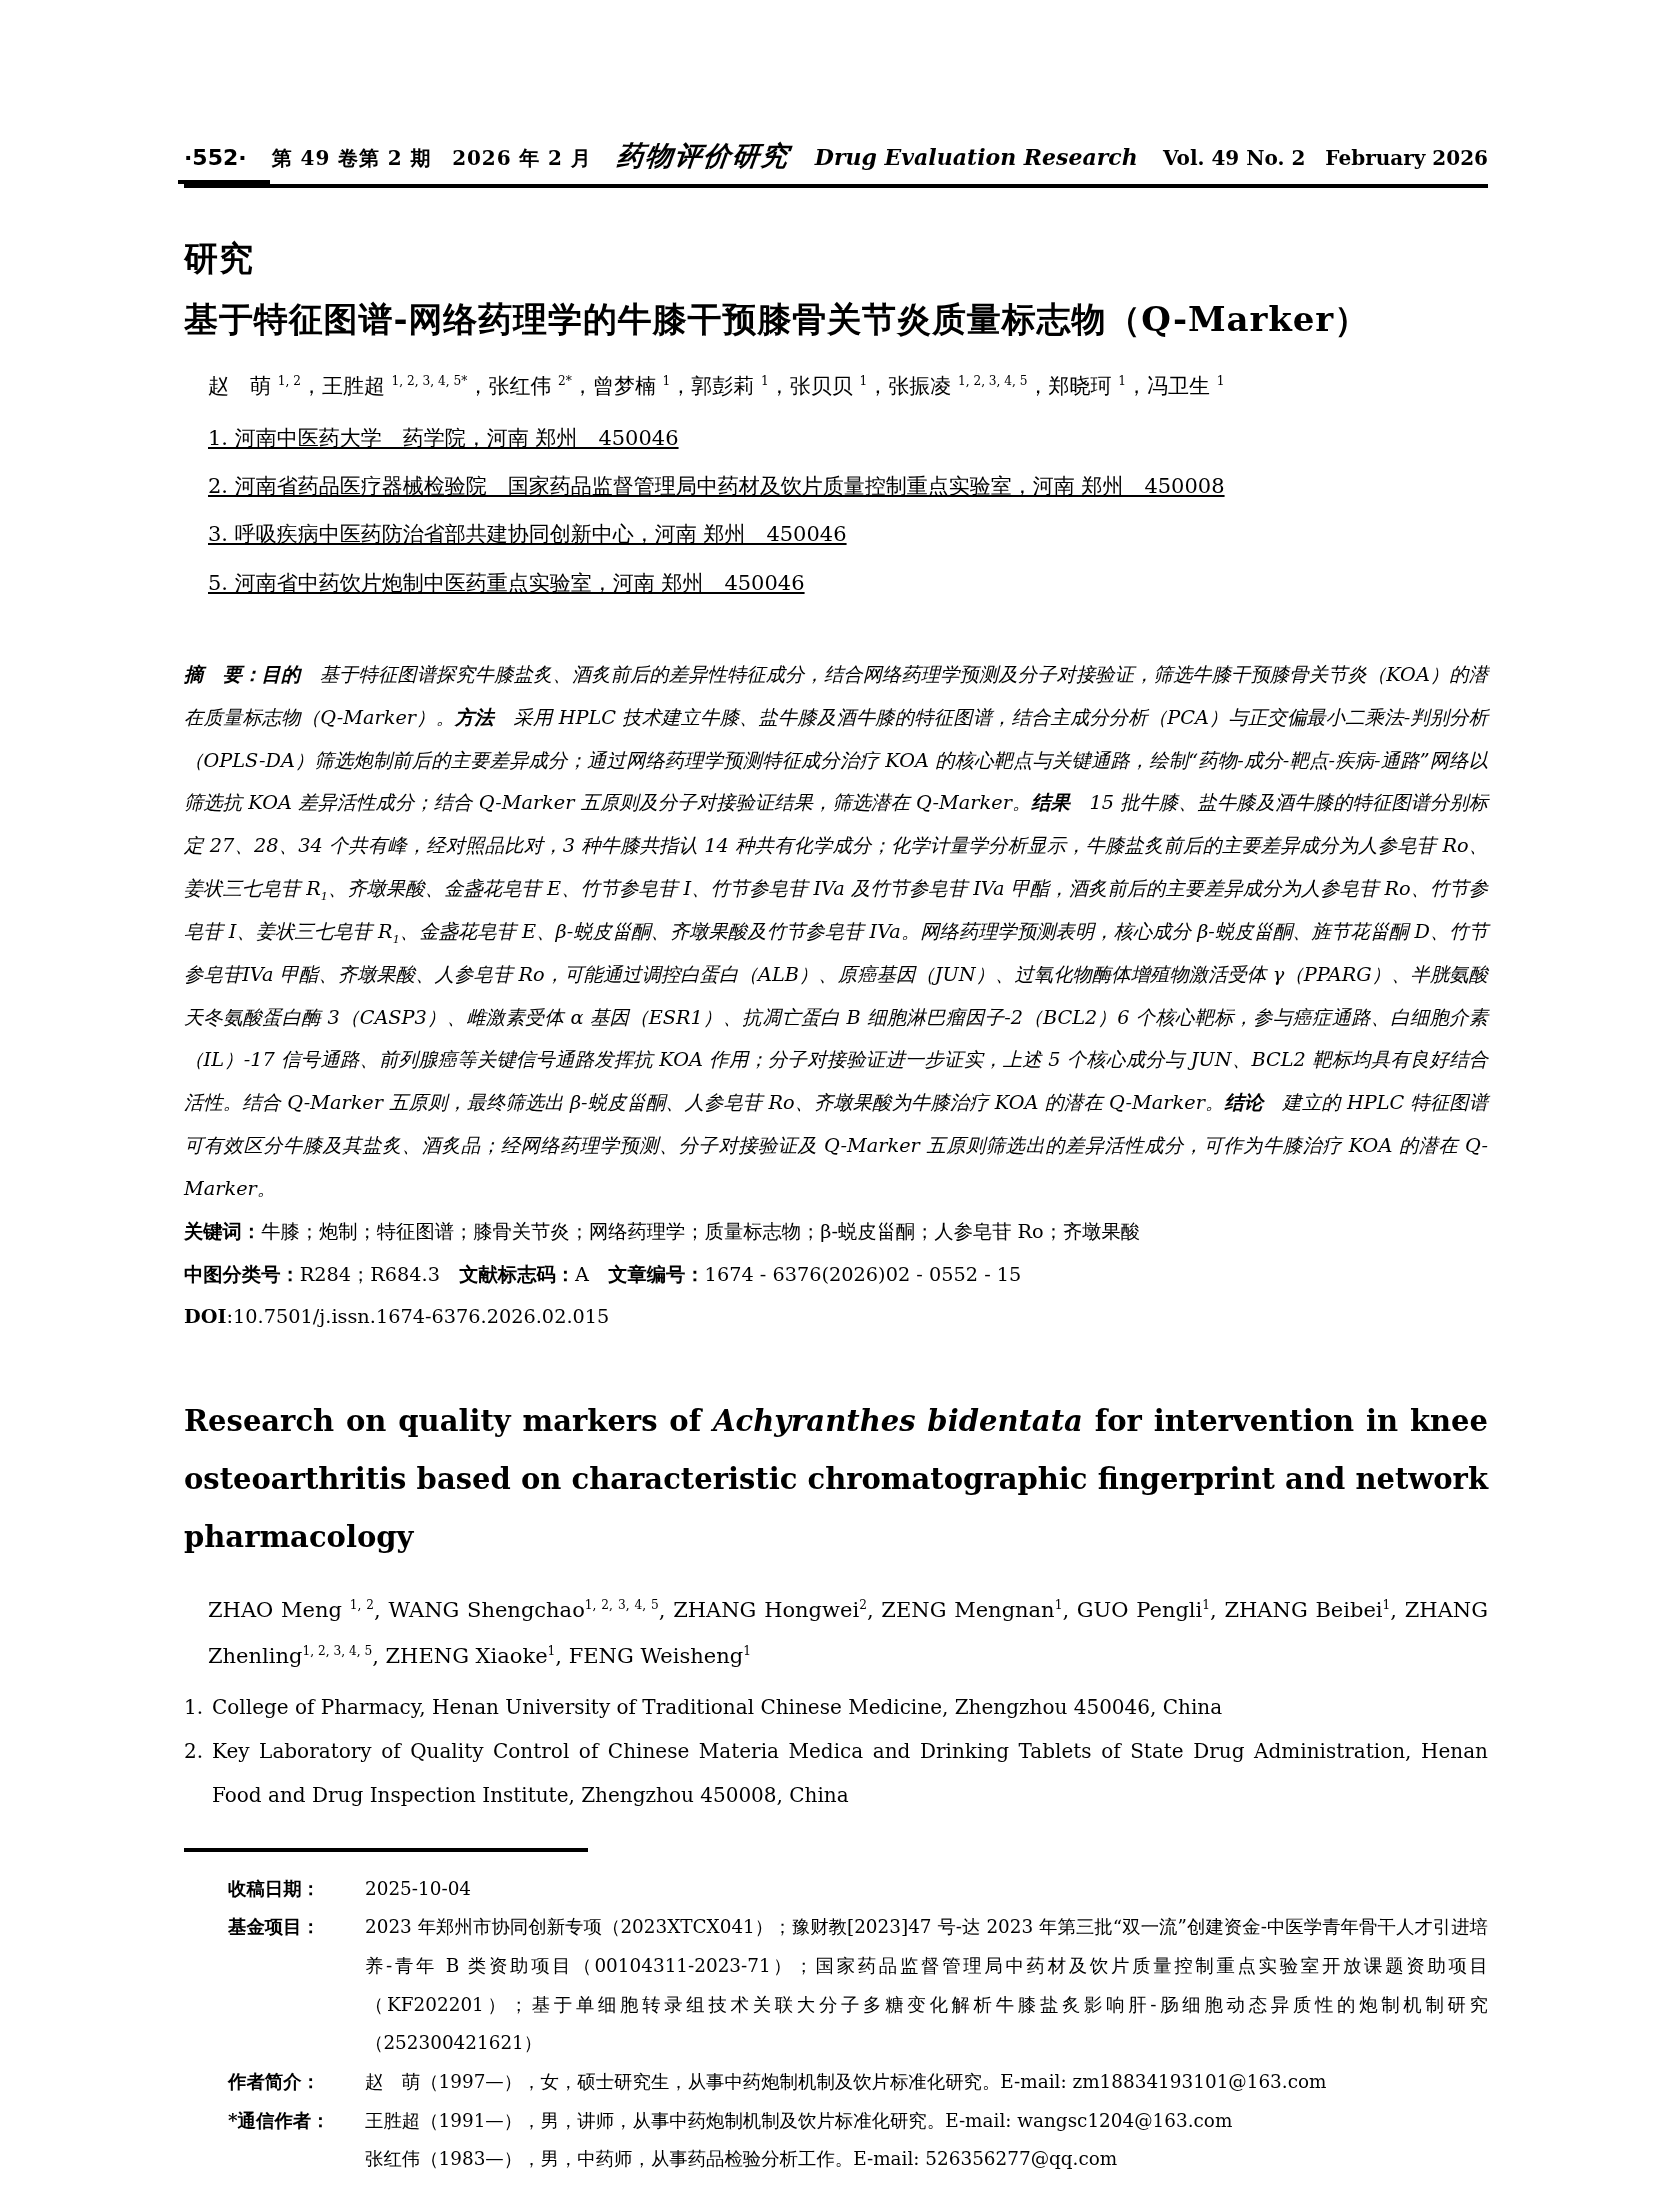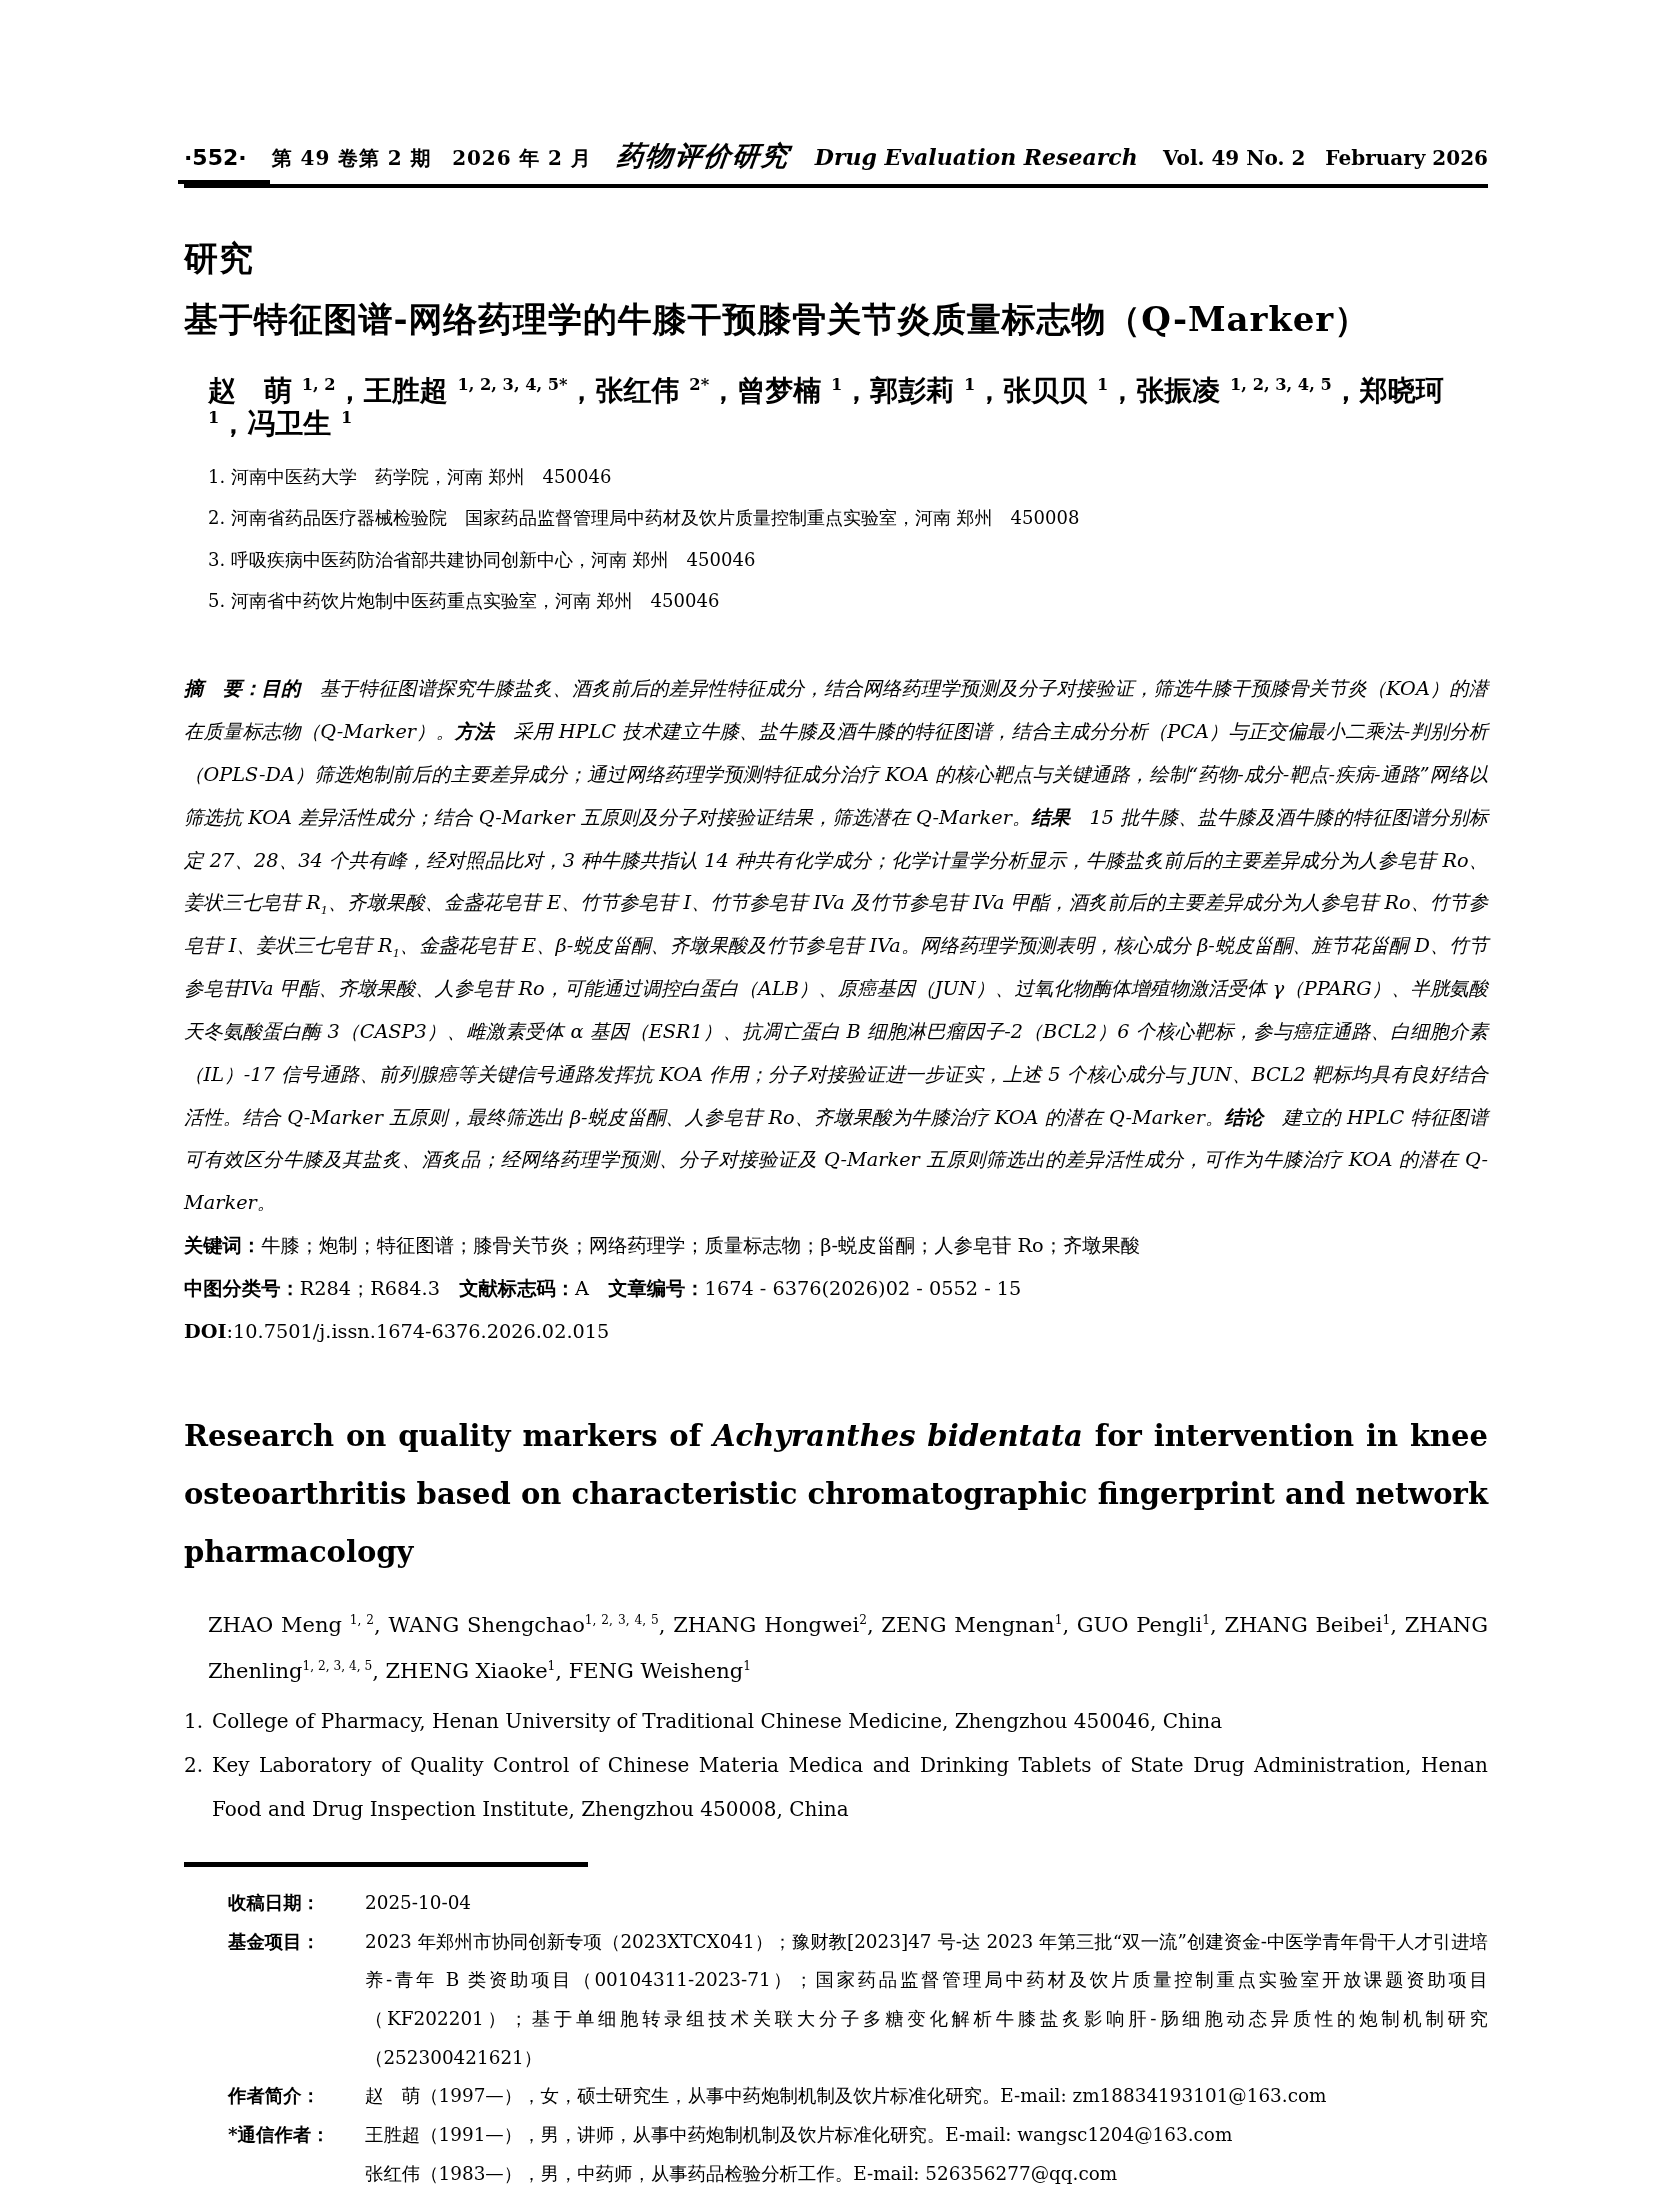--- a/index.html
+++ b/index.html
@@ -14,24 +14,24 @@
   .issue-cn{font-weight:bold;letter-spacing:0.9px;}
   .logo{font-size:27px;font-weight:bold;font-style:italic;transform:skewX(-6deg);
         display:inline-block;letter-spacing:1.8px;}
   .journal-en{font-weight:bold;font-style:italic;font-size:22px;}
   .issue-en{font-weight:bold;}
   .header-rule{position:relative;height:4.4px;background:#000;margin-top:11.4px;}
   .header-rule::before{content:"";position:absolute;left:-6.1px;top:-4px;width:92px;height:4px;background:#000;}
 
   
   .title-cn{margin:40px 0 0 0;font-size:34px;font-weight:bold;line-height:1.8;letter-spacing:0.9px;}
-  .authors-cn{margin:23px 0 0 0;padding-left:24px;font-size:28px;line-height:1.2;font-weight:bold;}
+  .authors-cn{margin:23px 0 0 0;padding-left:24px;font-size:21px;line-height:1.2;}
   sup{font-size:58%;line-height:0;}
   sub{font-size:58%;line-height:0;}
-  .affils-cn{margin-top:15px;padding-left:24px;font-size:18px;line-height:2.3;}
+  .affils-cn{margin-top:15px;padding-left:24px;font-size:21px;line-height:2.3;text-decoration:underline;}
 
   
   .abstract{margin:47px 0 0 0;font-size:19.3px;line-height:2.22;text-align:justify;text-align-last:left;font-style:italic;}
   .kw{margin:0;font-size:19.3px;line-height:2.22;text-align:justify;text-align-last:left;}
 
   
   .title-en{margin:53px 0 0 0;font-size:29px;font-weight:bold;line-height:2.0;
             text-align:justify;text-align-last:left;}
   .authors-en{margin:21px 0 0 0;padding-left:24px;font-size:21px;line-height:2.2;
               text-align:justify;text-align-last:left;}

